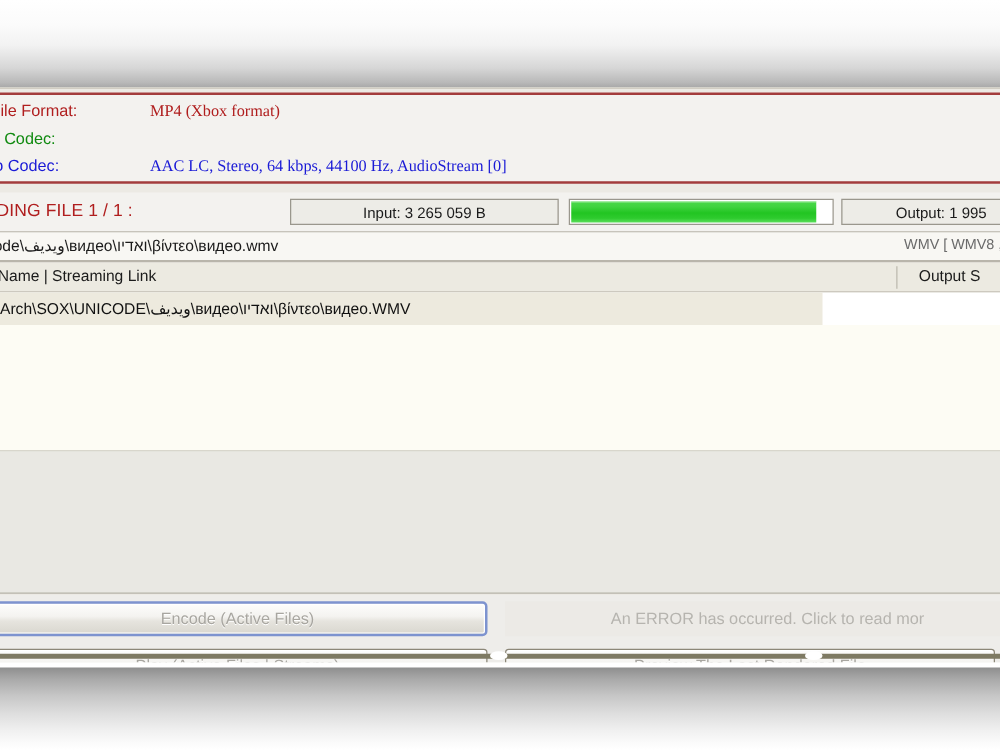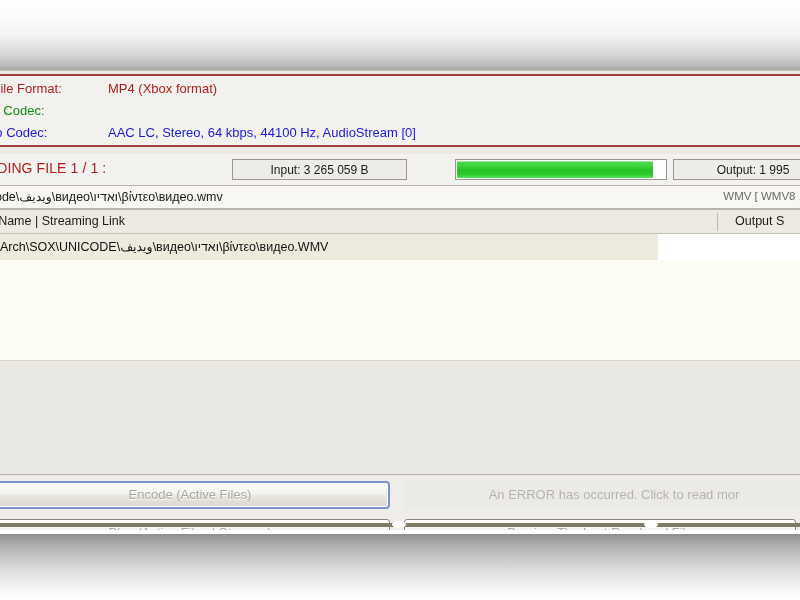--- a/index.html
+++ b/index.html
@@ -100,23 +100,24 @@
   .info-label {
     position: absolute;
     left: -22px;
     width: 140px;
     text-align: left;
     font-size: 13px;
     white-space: nowrap;
   }
   .info-value {
     position: absolute;
-    left: 108px;
+    left: 120px;
     font-size: 13px;
     white-space: nowrap;
+    font-family: Liberation Serif, serif;
   }
   .c-red   { color: #b01e1e; }
   .c-green { color: #108a10; }
   .c-blue  { color: #1a1ad6; }
 
   
   .encode-bar {
     position: absolute;
     left: 0; top: 83px;
     width: 800px;
@@ -140,21 +141,21 @@
     line-height: 20px;
     background: #edece7;
     border: 1px solid #9a978d;
     box-sizing: border-box;
     text-align: center;
     font-size: 12px;
     color: #1b1b1b;
     white-space: nowrap;
     overflow: hidden;
   }
-  .stat-input  { left: 232px; width: 175px; }
+  .stat-input  { left: 232px; width: 215px; }
   .stat-output { left: 673px; width: 160px; }
 
   .progress-outer {
     position: absolute;
     left: 455px; top: 5px;
     width: 212px; height: 21px;
     background: #ffffff;
     border: 1px solid #9a978d;
     box-sizing: border-box;
     padding: 1px;

